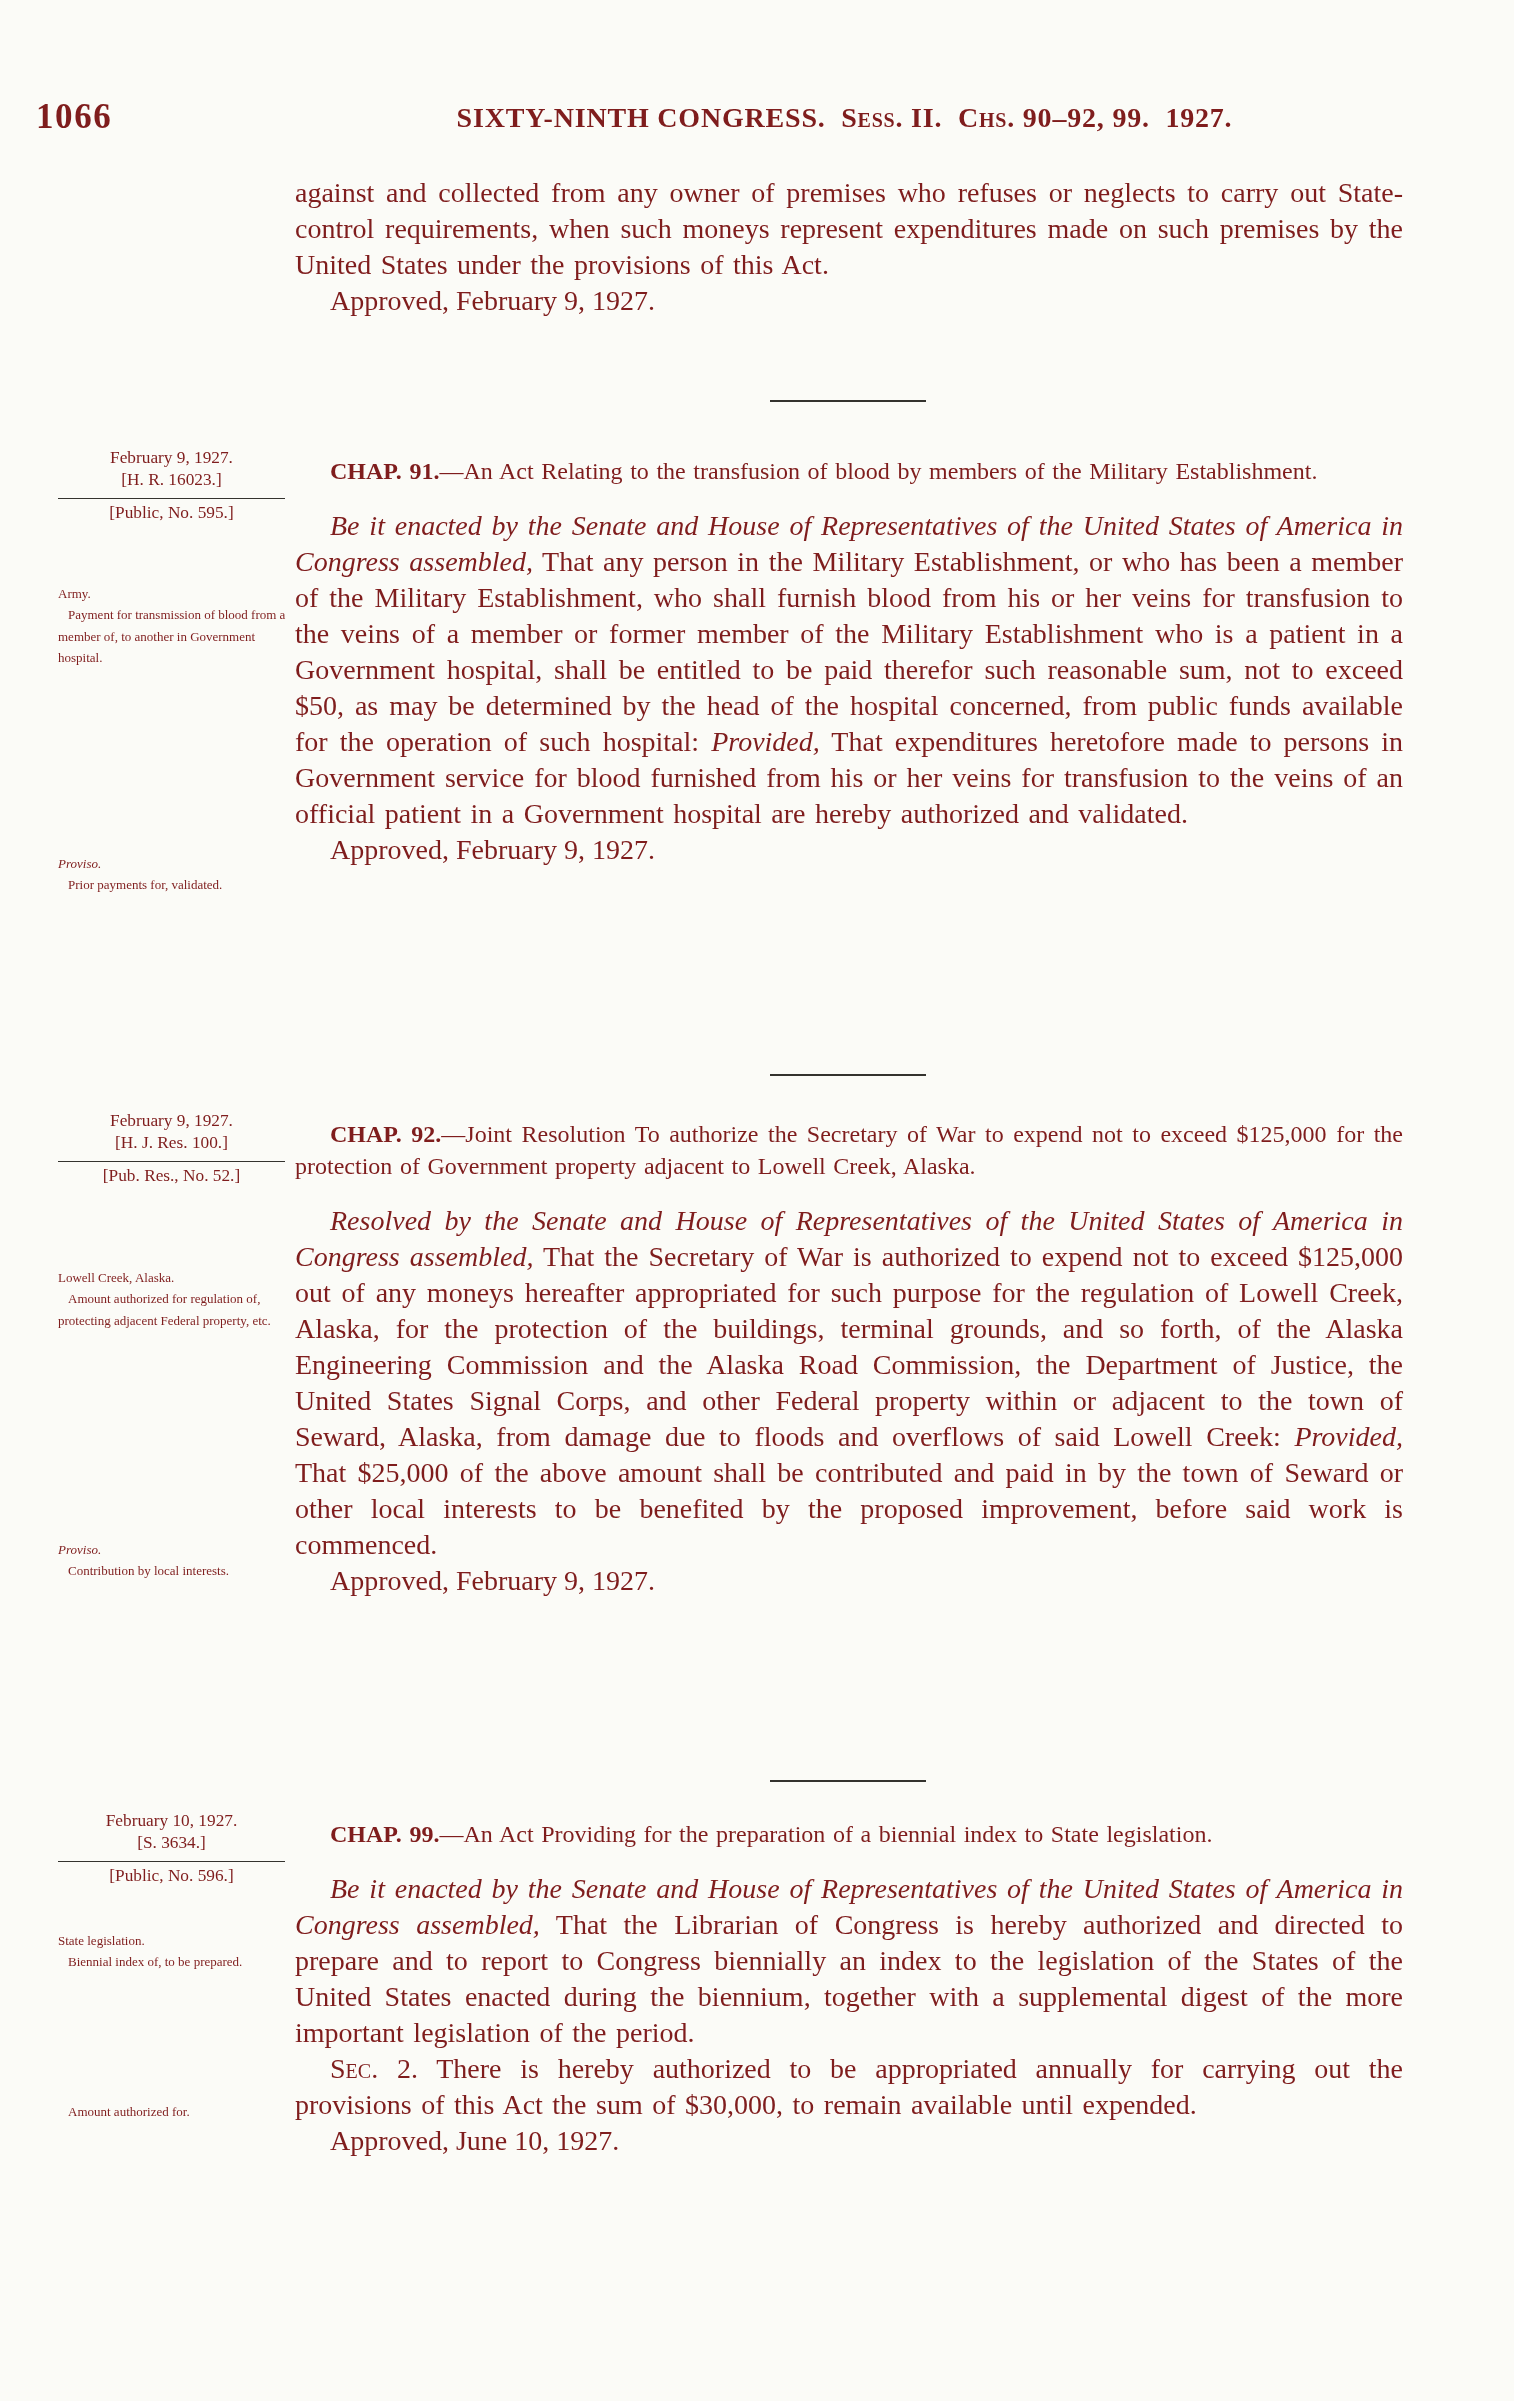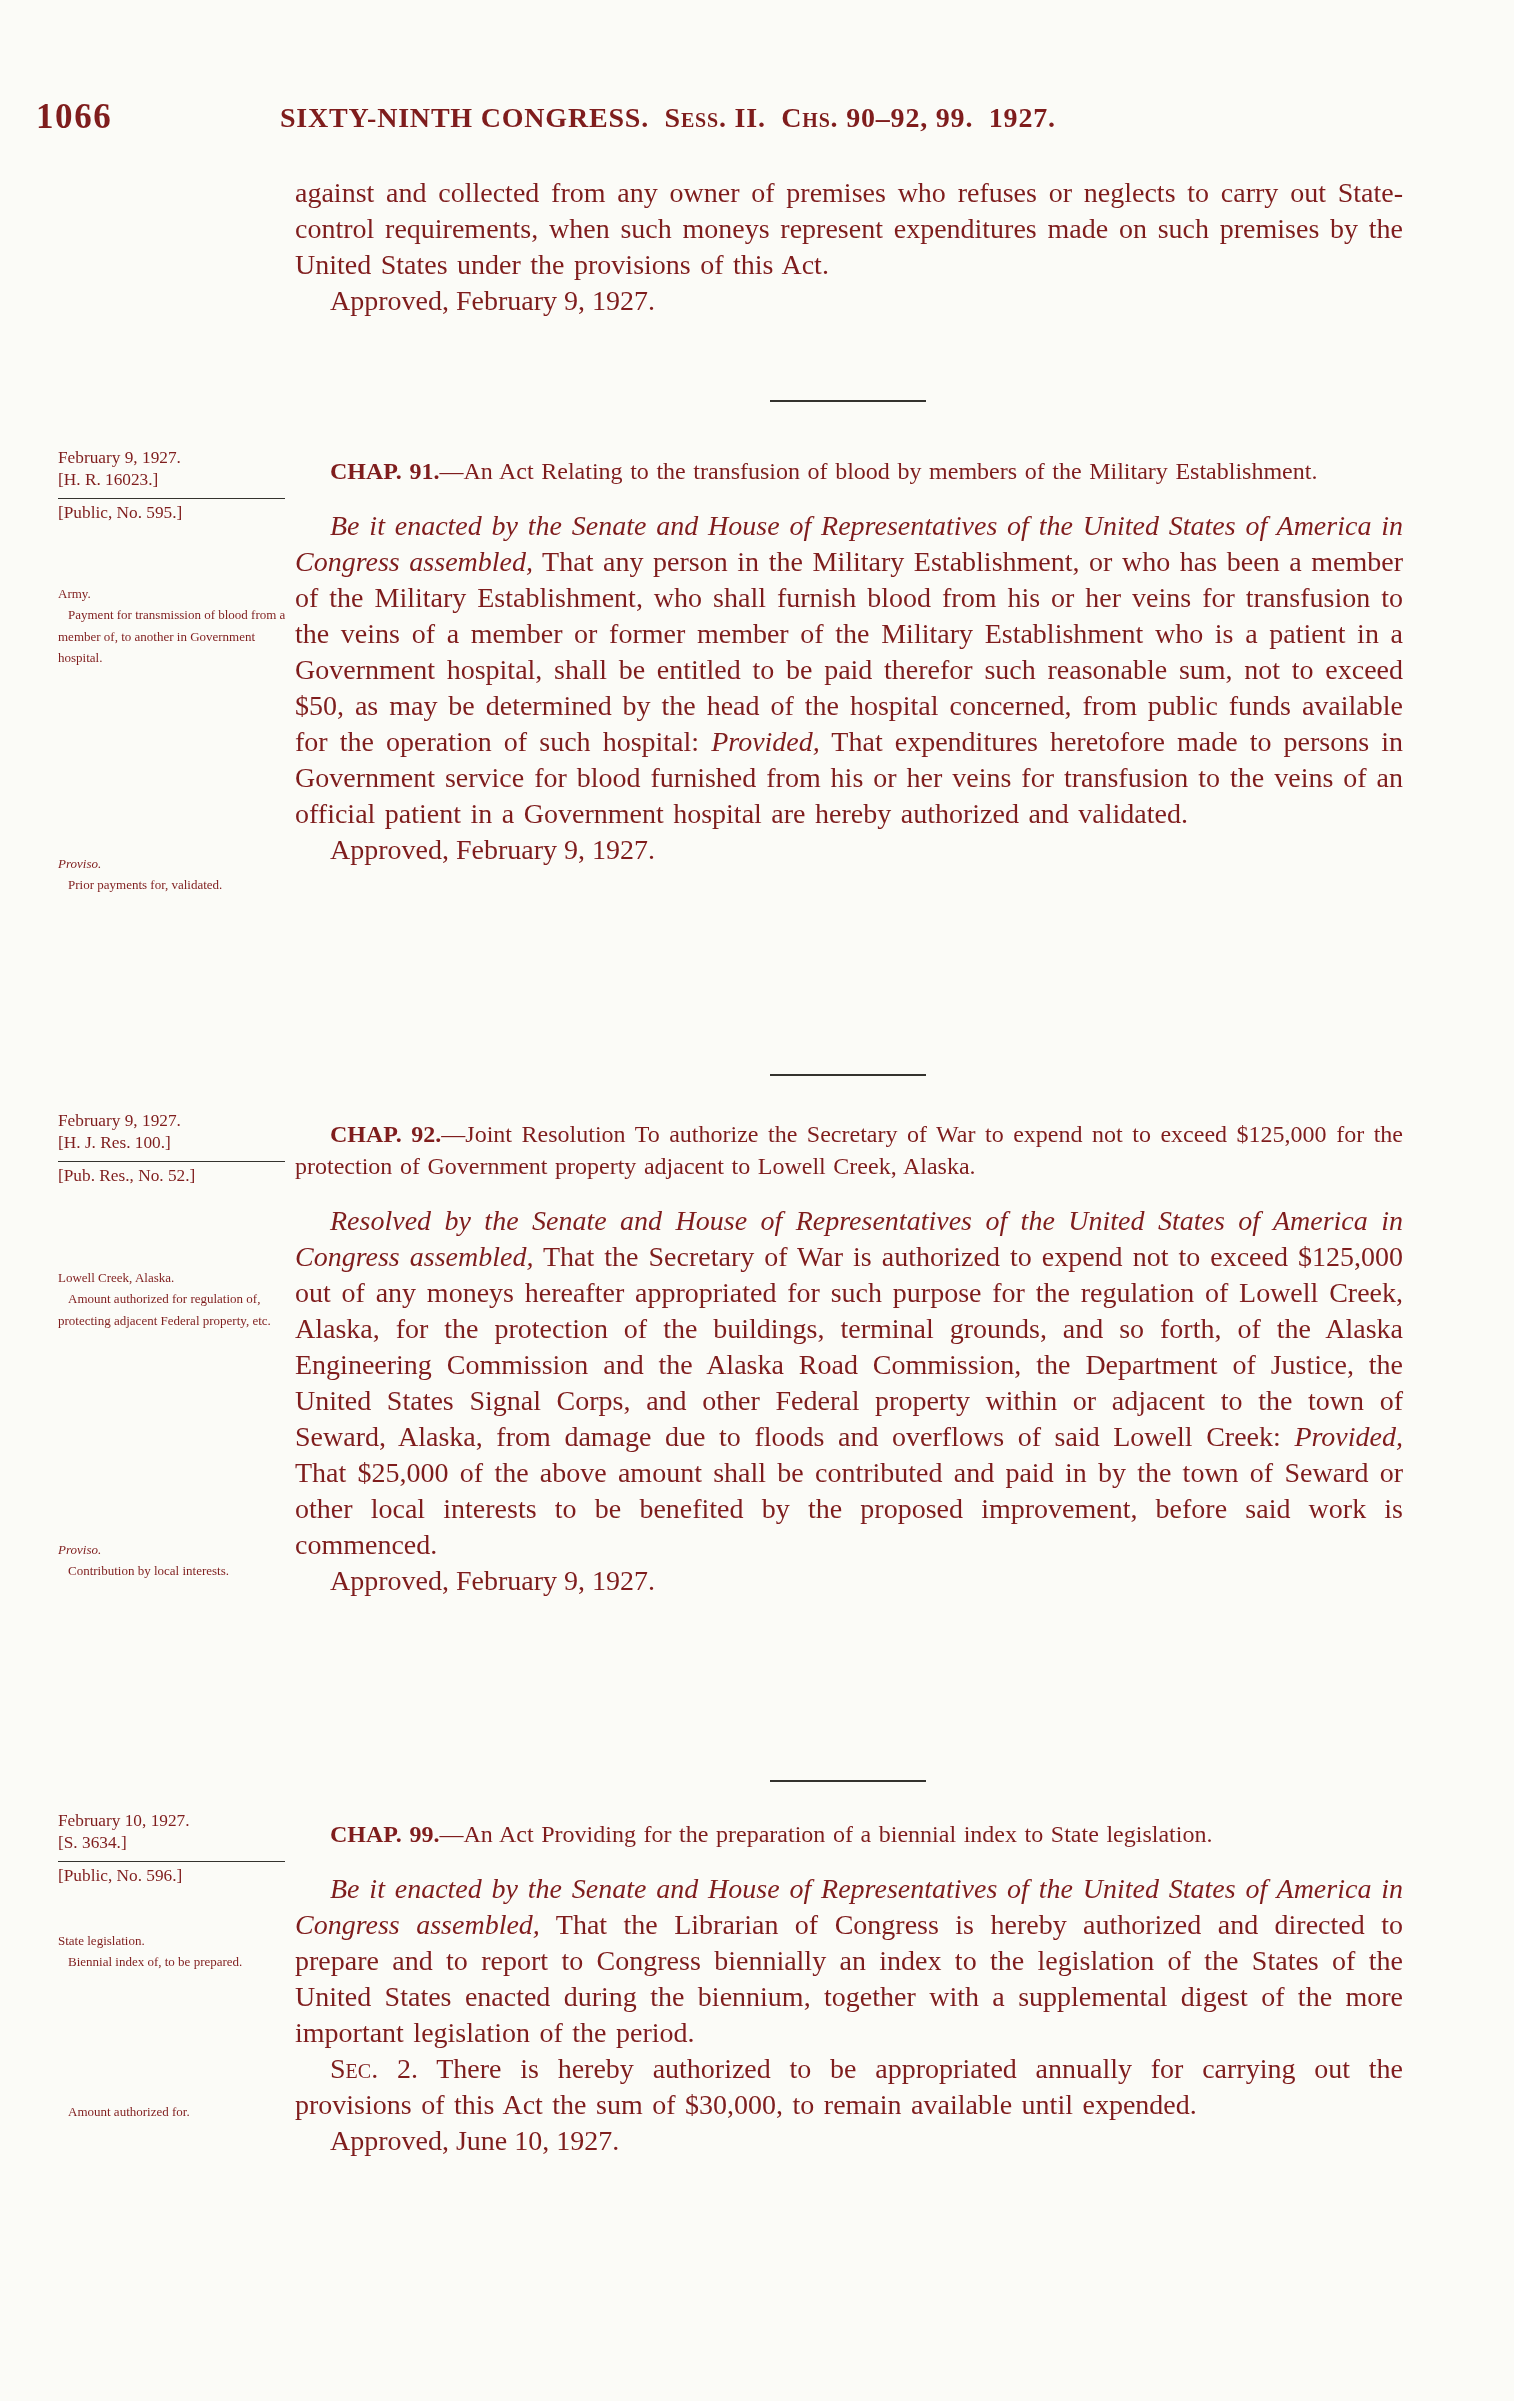--- a/index.html
+++ b/index.html
@@ -16,23 +16,24 @@
   .page-number {
     position: absolute;
     left: 36px;
     top: 97px;
     font-size: 35px;
     font-weight: 700;
     letter-spacing: 1.6px;
   }
   .running-head {
     position: absolute;
-    left: 280px;
+    left: 288px;
     top: 102px;
     width: 1113px;
+    text-align: center;
     font-size: 28px;
     font-variant: small-caps;
     letter-spacing: 0.8px;
     white-space: pre;
     font-weight: 600;
   }
   section.act {
     position: absolute;
     left: 0;
     width: 1212px;
@@ -77,20 +78,21 @@
     text-indent: 35px;
     margin-bottom: 21.4px;
     word-spacing: 1.6px;
   }
   .act-heading b { font-weight: 700; }
   .date-block {
     position: absolute;
     left: 58px;
     top: 1.6px;
     width: 227px;
+    text-align: center;
     font-size: 17.3px;
     line-height: 22px;
   }
   .md-bill {
     border-bottom: 1.6px solid #34332e;
     padding-bottom: 7px;
     margin-bottom: 3.3px;
     font-family: Liberation Serif, serif;
   }
   .side-note {

